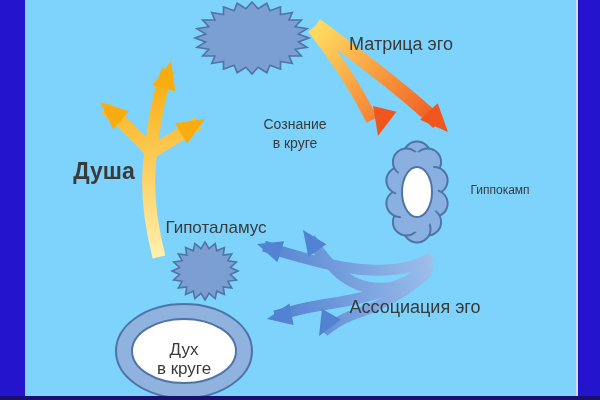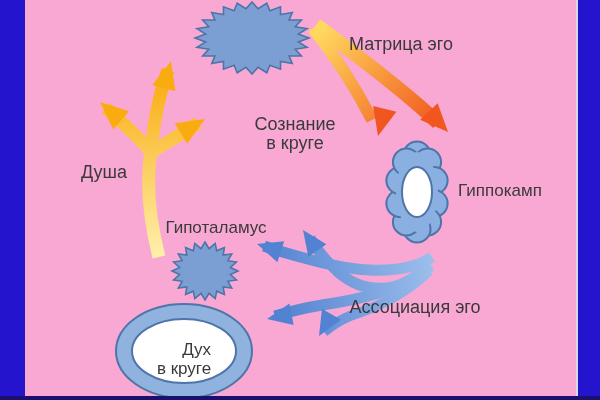--- a/index.html
+++ b/index.html
@@ -1,27 +1,27 @@
 <!DOCTYPE html>
 <html><head>
 <meta charset="utf-8">
 <style>
   html,body{margin:0;padding:0;background:#ffffff;}
-  .stage{position:relative;width:600px;height:400px;overflow:hidden;background:#f9a8d4;
+  .stage{position:relative;width:600px;height:400px;overflow:hidden;background:#7dd3fc;
          font-family:"Liberation Sans",sans-serif;}
   .stage svg{position:absolute;left:0;top:0;}
   .label{position:absolute;transform:translate(-50%,-50%);color:#3a3a3a;text-align:center;
          white-space:nowrap;line-height:1.12;}
   .lbl-matrix{left:401px;top:44px;font-size:18px;}
-  .lbl-consc{left:295px;top:134px;font-size:18px;line-height:19px;}
-  .lbl-hippo{left:500px;top:191px;font-size:17px;text-align:center;}
-  .lbl-soul{left:104px;top:172px;font-size:18px;}
+  .lbl-consc{left:295px;top:134px;font-size:14px;line-height:19px;}
+  .lbl-hippo{left:500px;top:191px;font-size:12px;text-align:center;}
+  .lbl-soul{left:104px;top:172px;font-size:23px;font-weight:bold;}
   .lbl-hypo{left:216px;top:228px;font-size:17px;}
   .lbl-assoc{left:415px;top:307px;font-size:18px;}
-  .lbl-spirit{left:184px;top:359px;font-size:17px;line-height:19px;text-align:right;}
+  .lbl-spirit{left:184px;top:359px;font-size:17px;line-height:19px;}
   .label span{display:block;}
   .stripe{position:absolute;top:0;height:400px;z-index:5;}
   .stripe-left{left:0;width:25px;}
   .stripe-right{right:0;width:22px;border-left:2px solid #d9d9ea;}
   .bottom-line{position:absolute;left:0;bottom:0;width:600px;height:4px;z-index:6;}
 </style>
 </head>
 <body>
 
 <div class="stage">

